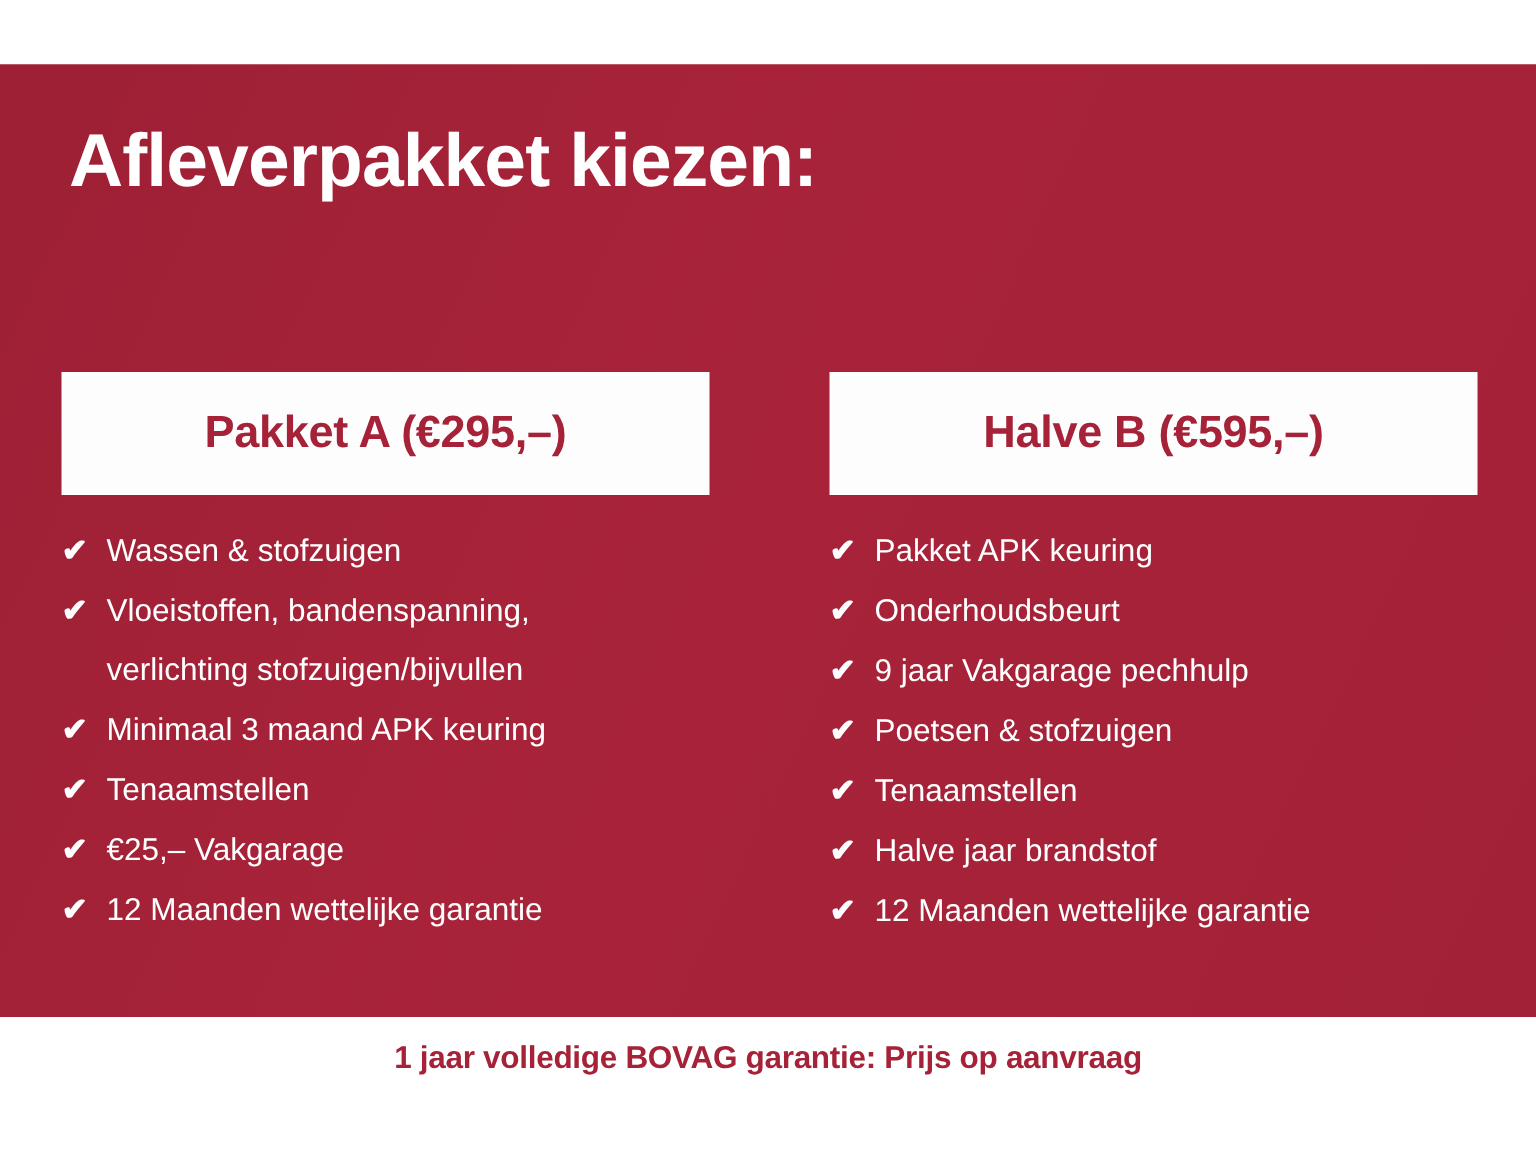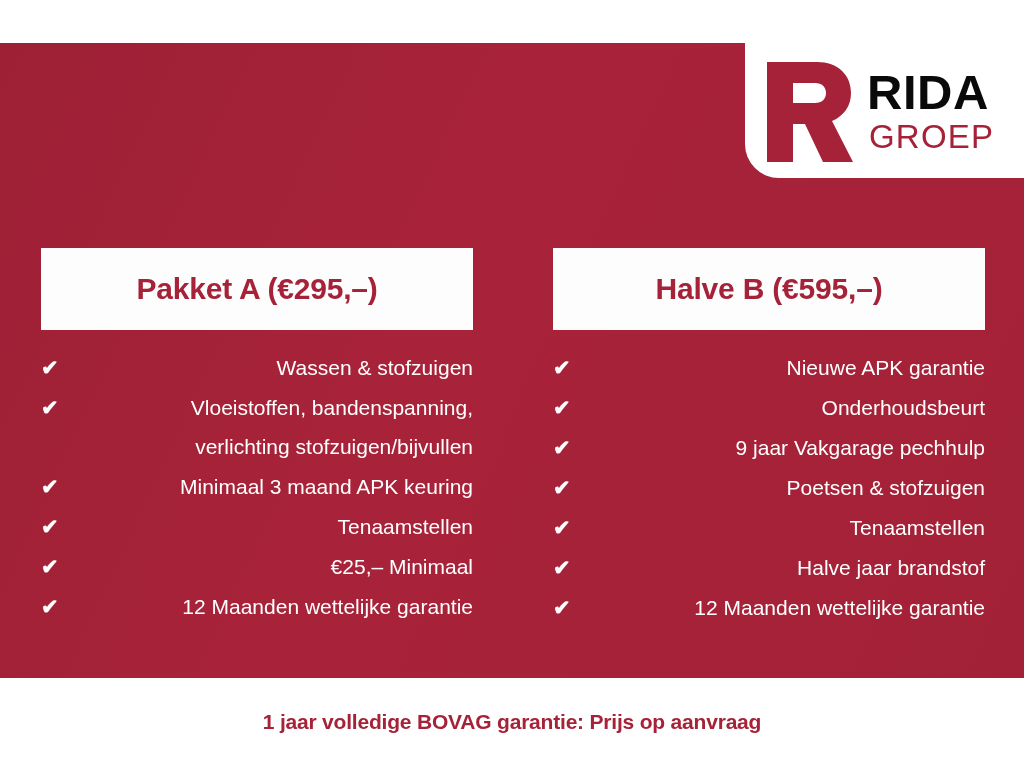--- a/index.html
+++ b/index.html
@@ -135,64 +135,52 @@
     font-size: 21px;
     font-weight: 700;
     line-height: 39px;
     color: #ffffff;
     text-align: left;
   }
   .feature-text {
     flex: 1 1 auto;
     color: #ffffff;
     white-space: pre-line;
-    text-align: right;
   }
 
   
   .footer {
     position: absolute;
     left: 0;
     top: 678px;
     width: 1024px;
     height: 90px;
     background: #ffffff;
   }
   .footer-text {
     position: absolute;
     left: 0;
-    top: 32px;
+    top: 16px;
     width: 1024px;
     text-align: center;
     font-size: 21px;
     font-weight: 800;
     color: #A62238;
     letter-spacing: -0.2px;
   }
 </style>
 </head>
 <body>
 
 <div class="slide">
 
   <div class="red-panel"></div>
 
-  <div class="logo-plate">
-    <div class="logo-mark">
-      <svg viewBox="0 0 96 112" width="96" height="112" aria-hidden="true">
-        <path d="M8 6 H58 C79 6 92 19 92 37 C92 50 85 60 73 65 L94 106 H64 L46 68 H34 V106 H8 Z
-                 M34 27 V47 H56 C63 47 67 43 67 37 C67 31 63 27 56 27 Z" fill="#A62238"></path>
-      </svg>
-    </div>
-    <div class="logo-words">
-      <span class="logo-rida">RIDA</span>
-      <span class="logo-groep">GROEP</span>
-    </div>
-  </div>
-
+
+  <div class="headline">Afleverpakket kiezen:</div>
 
   <div class="columns">
 
     <div class="col col-a">
       <div class="pkg-header">
         <span class="pkg-title">Pakket A (€295,–)</span>
       </div>
       <ul class="feature-list">
         <li class="feature-item">
           <span class="feature-check">✔</span>
@@ -206,37 +194,37 @@
         <li class="feature-item">
           <span class="feature-check">✔</span>
           <span class="feature-text">Minimaal 3 maand APK keuring</span>
         </li>
         <li class="feature-item">
           <span class="feature-check">✔</span>
           <span class="feature-text">Tenaamstellen</span>
         </li>
         <li class="feature-item">
           <span class="feature-check">✔</span>
-          <span class="feature-text">€25,– Minimaal</span>
+          <span class="feature-text">€25,– Vakgarage</span>
         </li>
         <li class="feature-item">
           <span class="feature-check">✔</span>
           <span class="feature-text">12 Maanden wettelijke garantie</span>
         </li>
       </ul>
     </div>
 
     <div class="col col-b">
       <div class="pkg-header">
         <span class="pkg-title">Halve B (€595,–)</span>
       </div>
       <ul class="feature-list">
         <li class="feature-item">
           <span class="feature-check">✔</span>
-          <span class="feature-text">Nieuwe APK garantie</span>
+          <span class="feature-text">Pakket APK keuring</span>
         </li>
         <li class="feature-item">
           <span class="feature-check">✔</span>
           <span class="feature-text">Onderhoudsbeurt</span>
         </li>
         <li class="feature-item">
           <span class="feature-check">✔</span>
           <span class="feature-text">9 jaar Vakgarage pechhulp</span>
         </li>
         <li class="feature-item">

